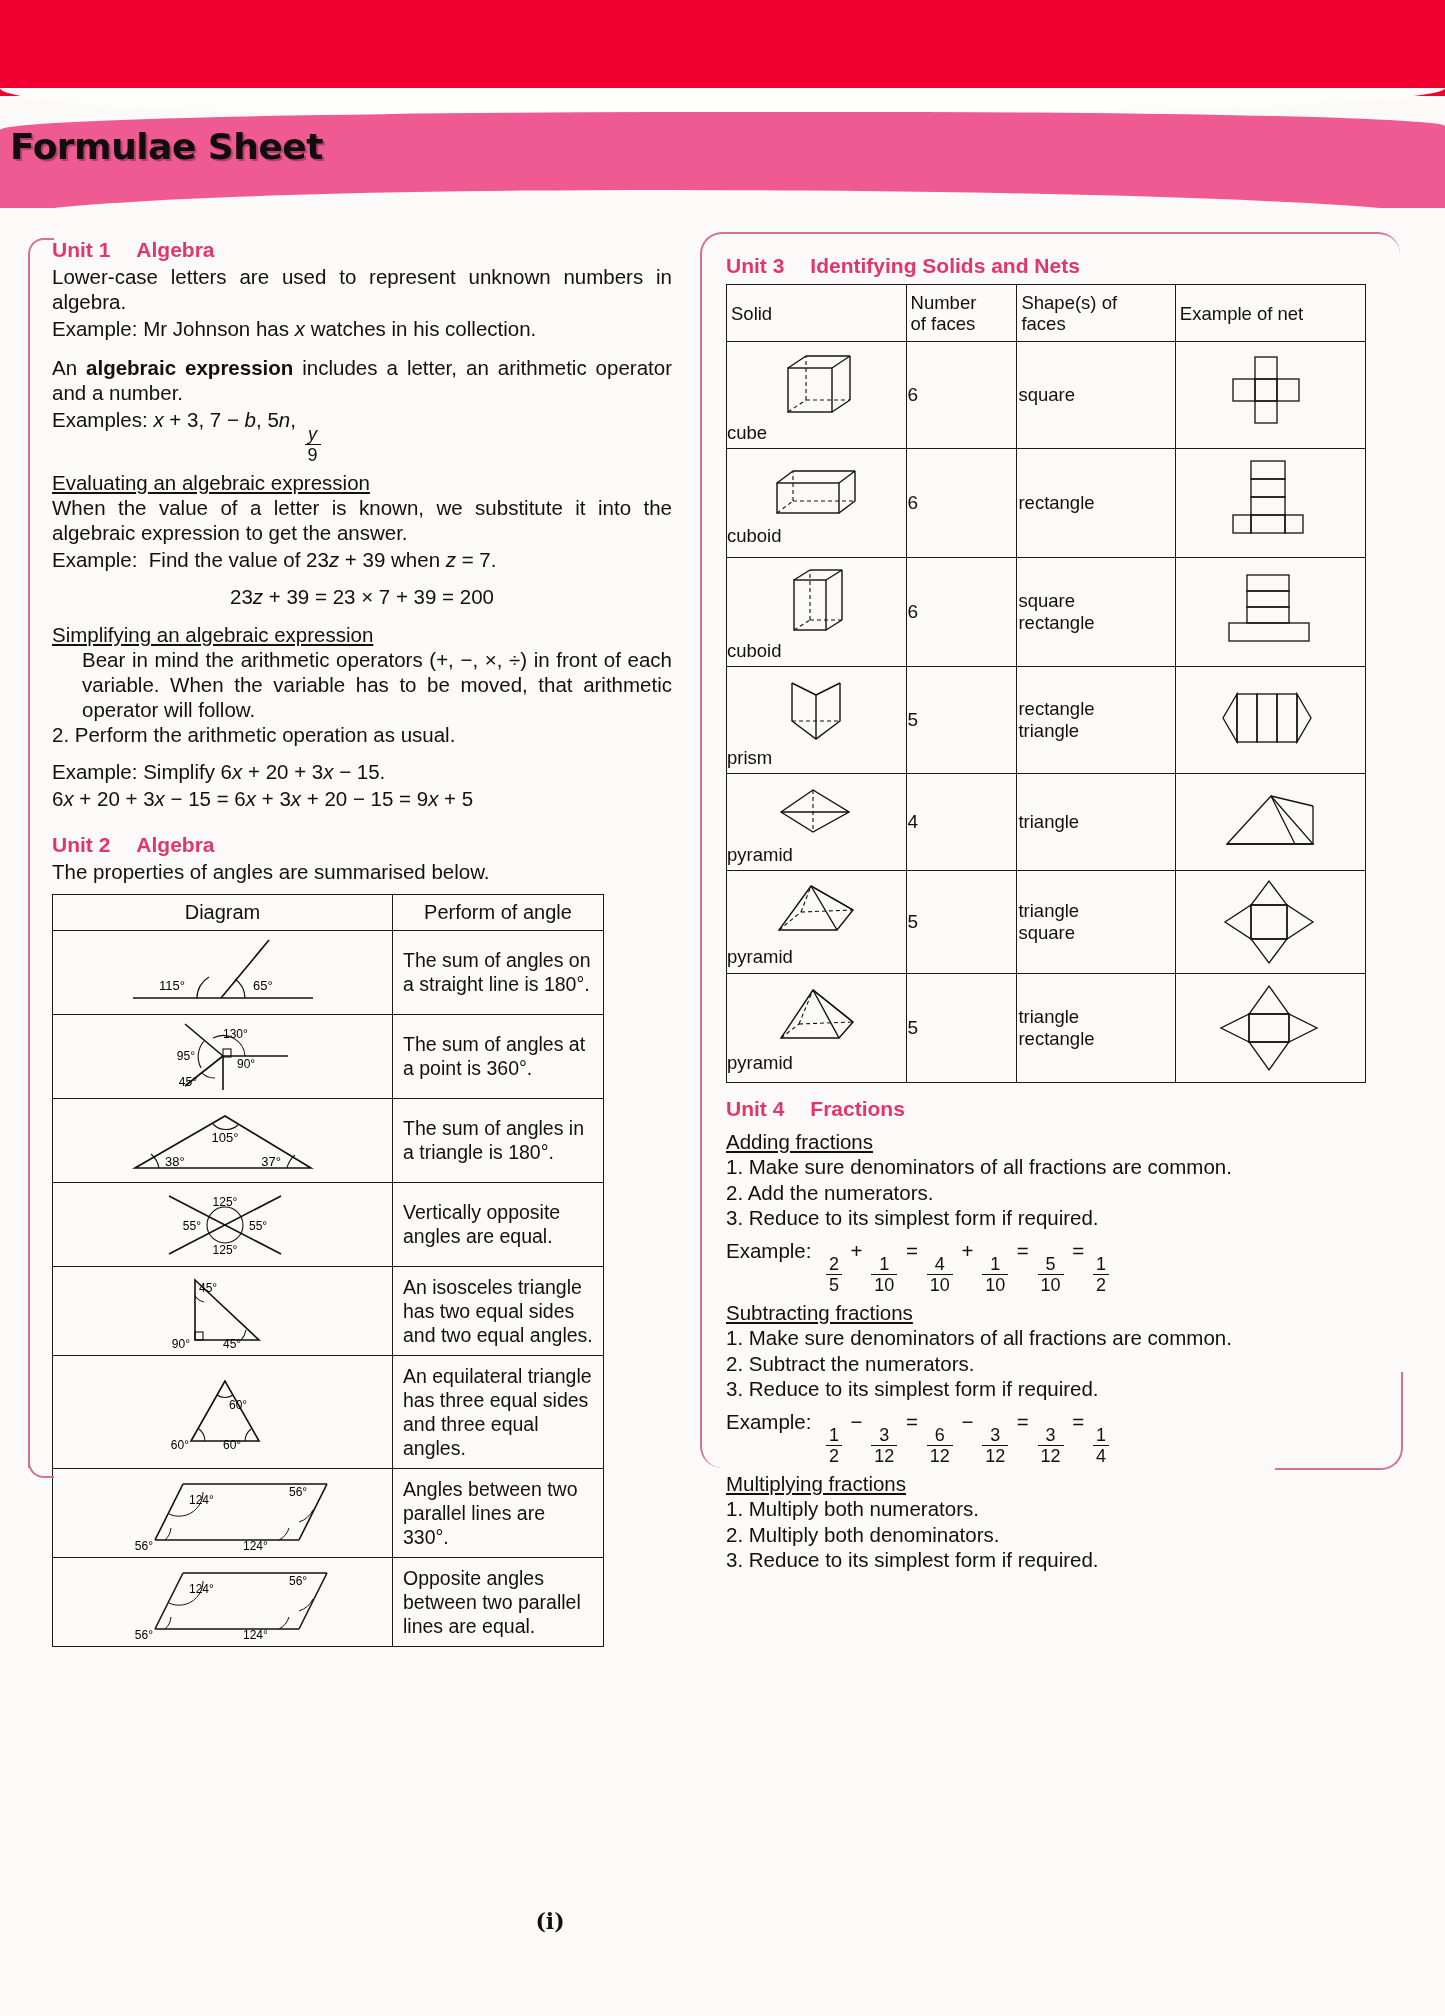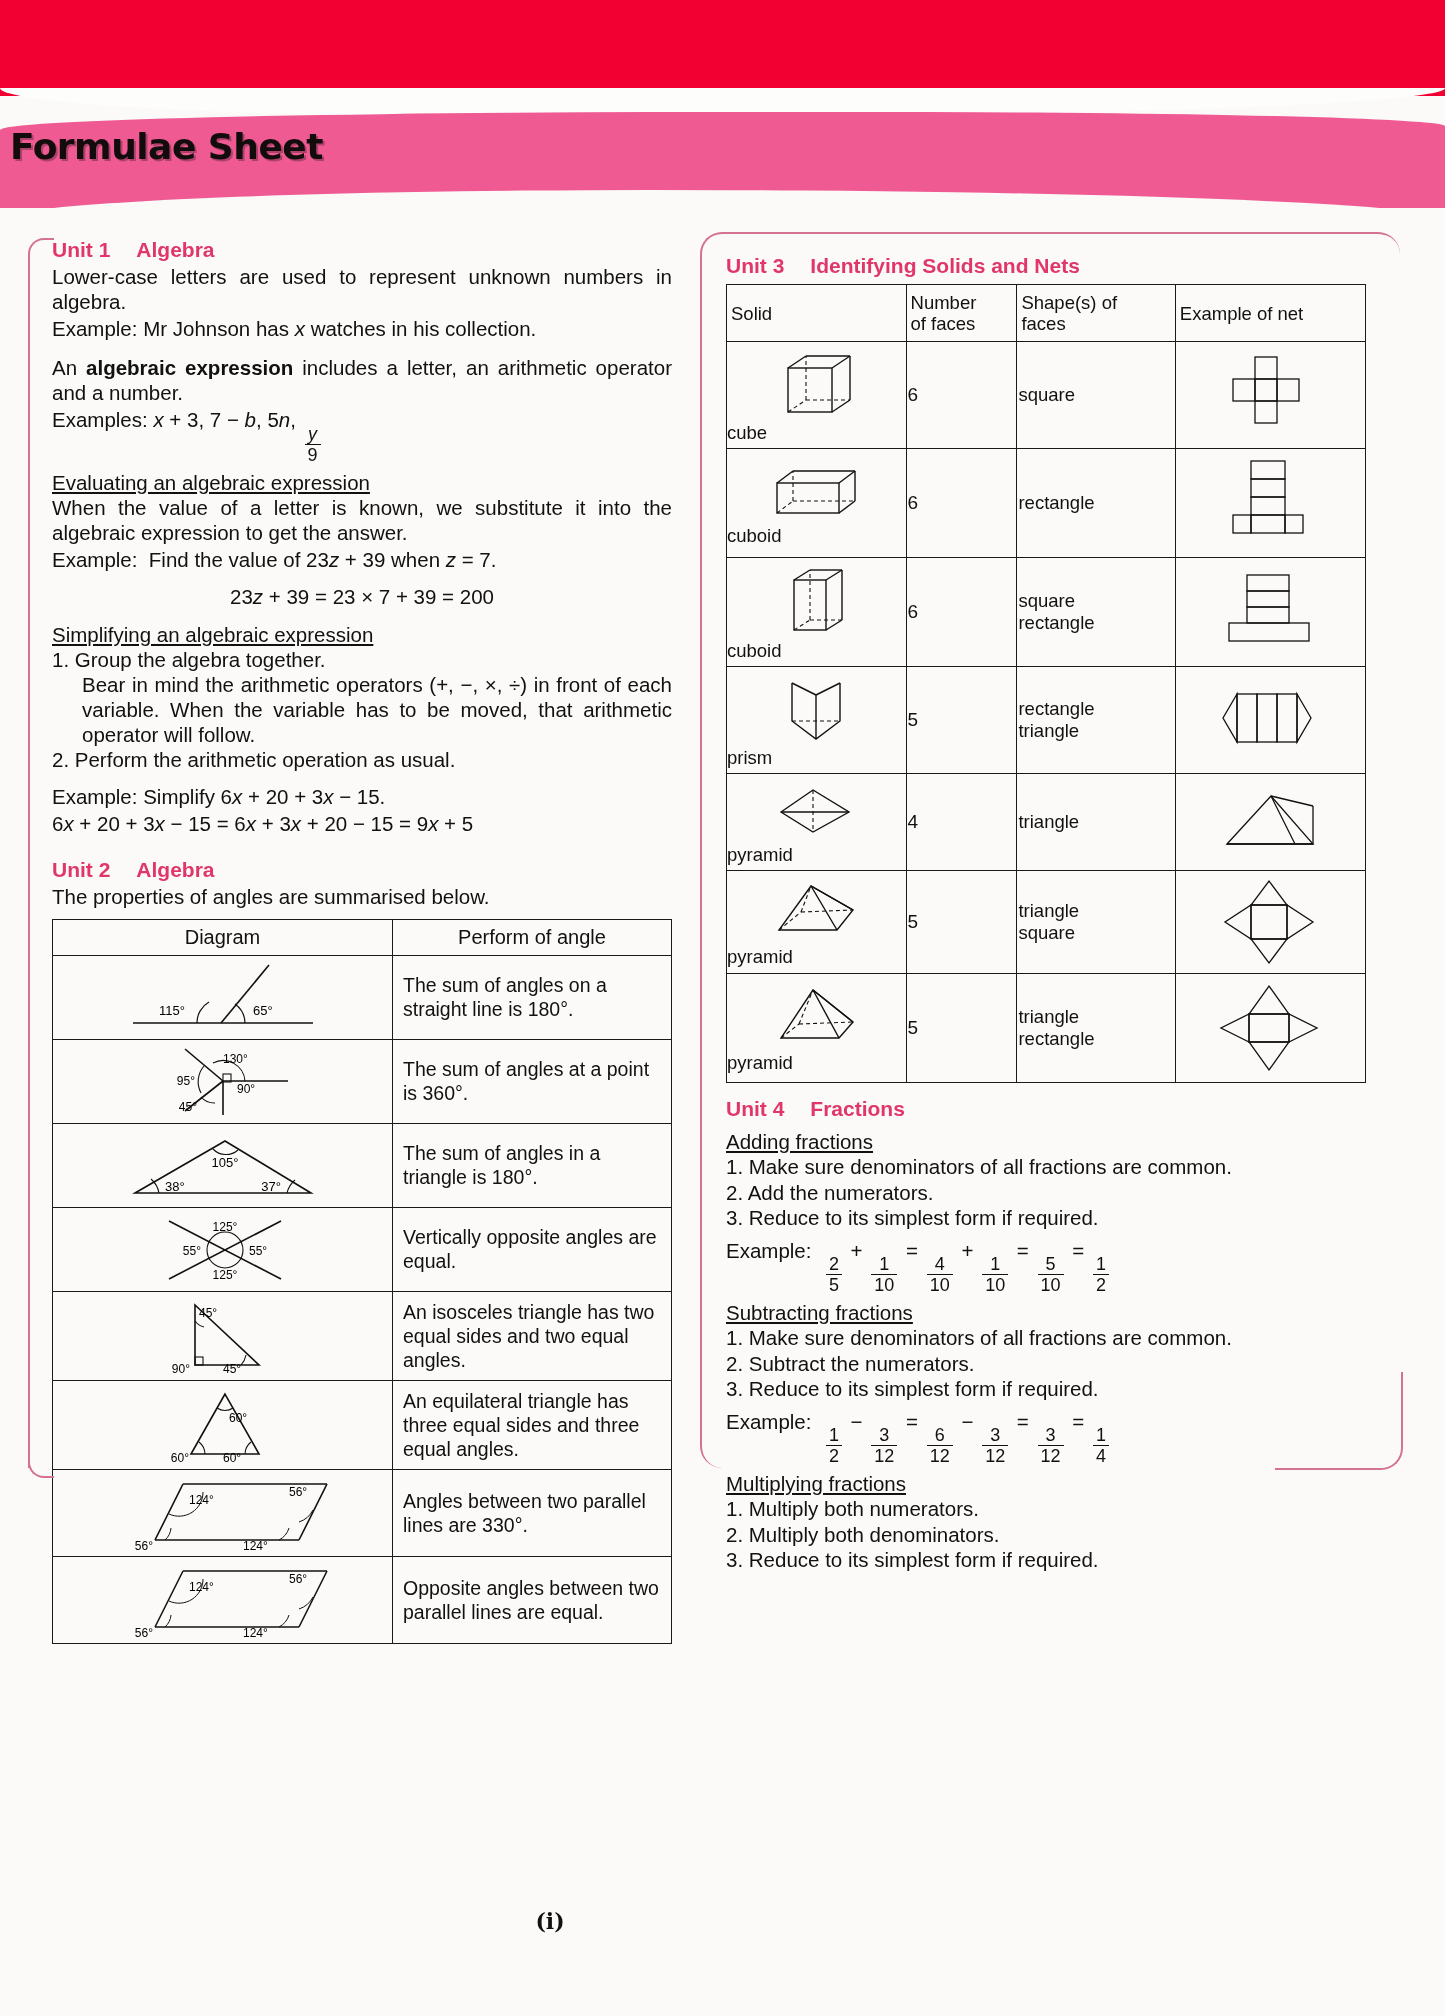--- a/index.html
+++ b/index.html
@@ -76,21 +76,21 @@
 
   .frac {
     display:inline-flex; flex-direction:column; align-items:center;
     vertical-align:-0.62em; margin:0 3px; line-height:1;
   }
   .frac .n { font-size:18px; padding:0 3px 1px 3px; }
   .frac .d { font-size:18px; padding:1px 3px 0 3px; border-top:1.6px solid #111; }
 
   
   #angles-table {
-    margin-top:10px; width:620px;
+    margin-top:10px; width:552px;
     border-collapse:collapse;
   }
   #angles-table th, #angles-table td {
     border:1.6px solid #1a1a1a;
     padding:0;
   }
   #angles-table th {
     font-size:20px; font-weight:normal; padding:6px 0; text-align:center;
   }
   #angles-table td.diagram { width:340px; height:84px; text-align:center; vertical-align:middle; }
@@ -174,21 +174,20 @@
         </span>
       </p>
 
       <p class="subhead">Evaluating an algebraic expression</p>
       <p class="para">When the value of a letter is known, we substitute it into the algebraic expression to get the answer.</p>
       <p class="para nj">Example:&nbsp; Find the value of 23<i>z</i> + 39 when <i>z</i> = 7.</p>
 
       <p class="centered-eq">23<i>z</i> + 39 = 23 × 7 + 39 = 200</p>
 
       <p class="subhead">Simplifying an algebraic expression</p>
-      <p class="listline">1. Group the algebra together.</p>
       <p class="listline indent" style="text-align:justify;">Bear in mind the arithmetic operators (+, −, ×, ÷) in front of each variable. When the variable has to be moved, that arithmetic operator will follow.</p>
       <p class="listline">2. Perform the arithmetic operation as usual.</p>
 
       <div class="spacer"></div>
 
       <p class="para nj">Example: Simplify 6<i>x</i> + 20 + 3<i>x</i> − 15.</p>
       <p class="para nj">6<i>x</i> + 20 + 3<i>x</i> − 15 = 6<i>x</i> + 3<i>x</i> + 20 − 15 = 9<i>x</i> + 5</p>
 
       <div class="spacer"></div>
 

